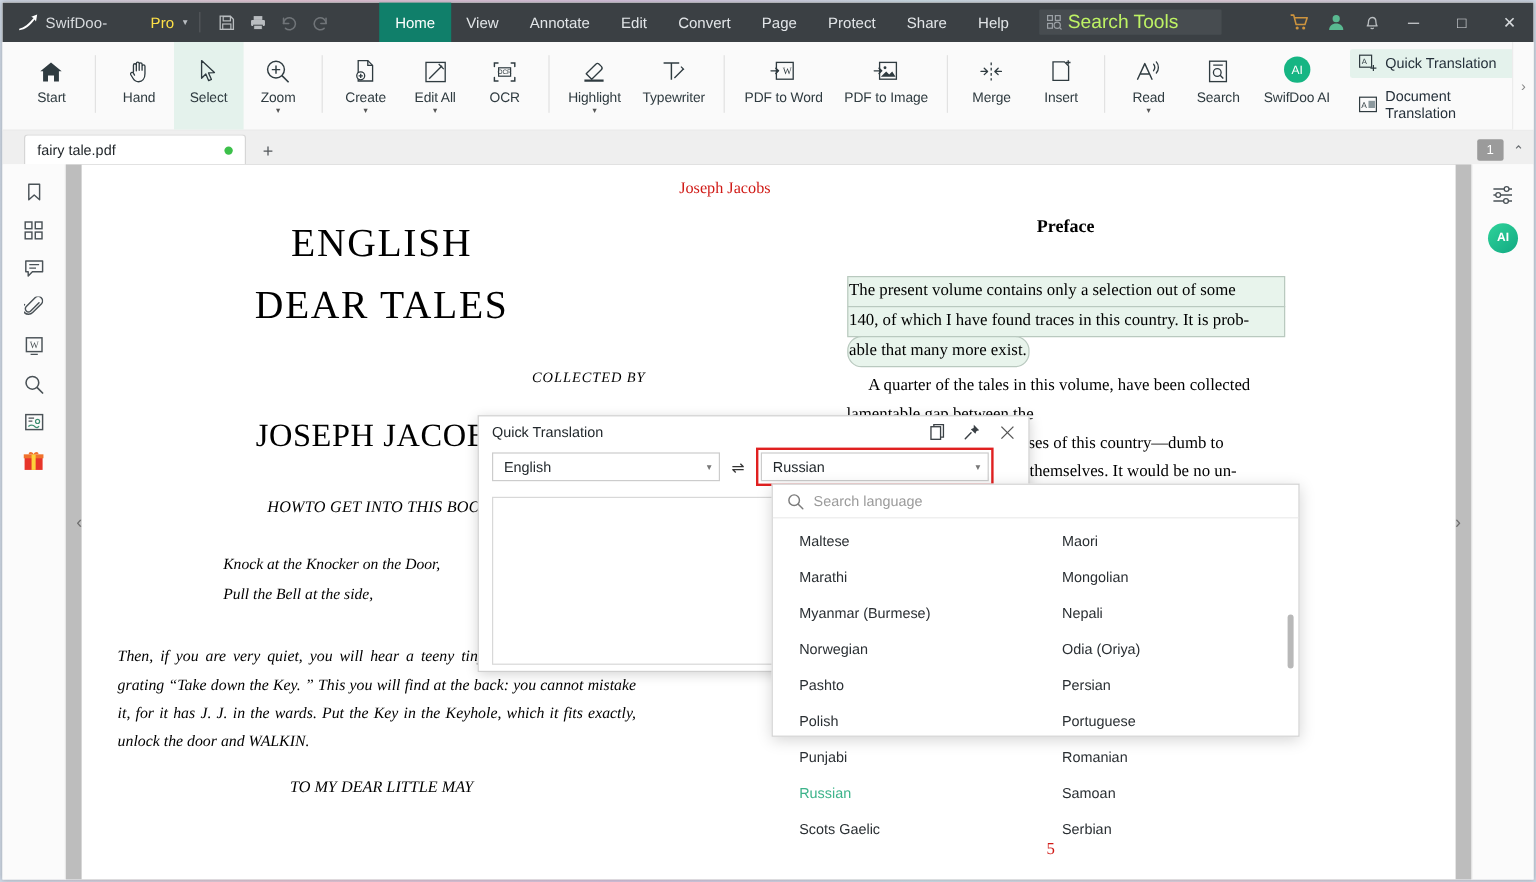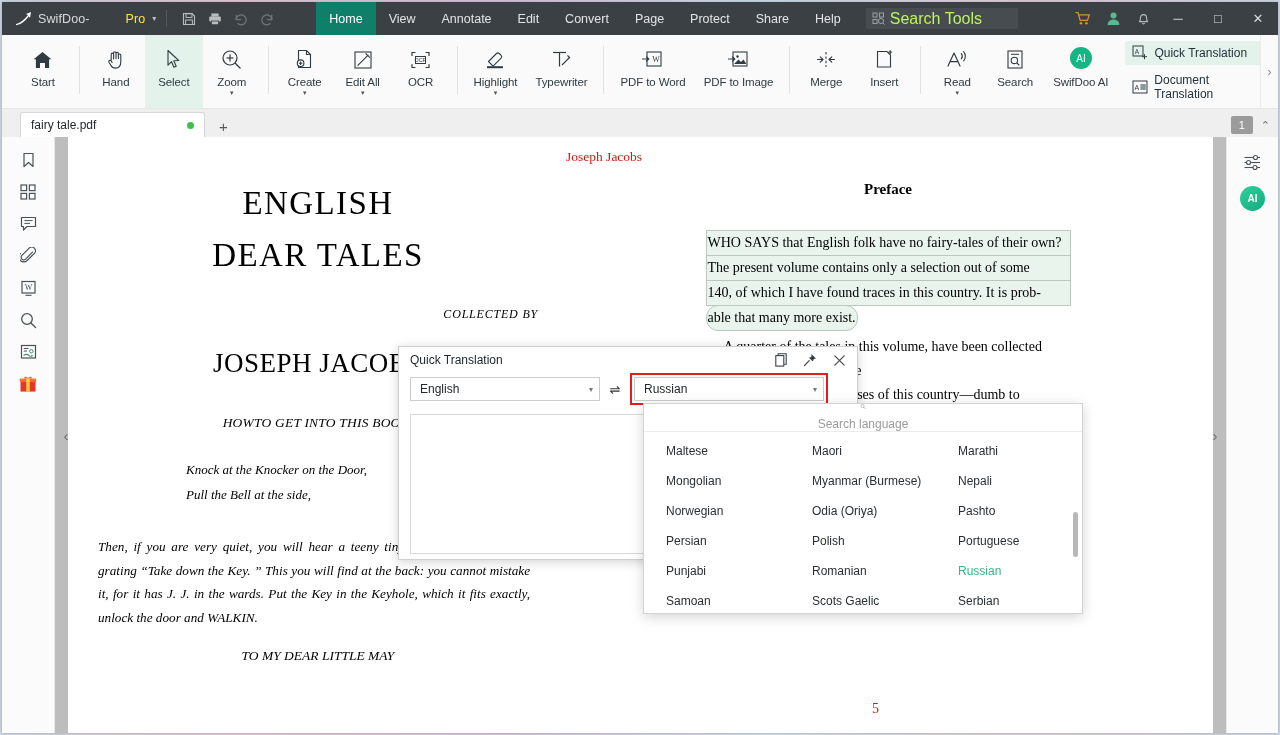--- a/index.html
+++ b/index.html
@@ -178,25 +178,25 @@
   }
   .spinner { position:absolute; right:22px; top:53px; }
 
   
   .langpop {
     position:absolute; left:641px; top:401px; width:440px; height:211px;
     background:#fff; border:1px solid #d2d2d2; box-shadow:0 3px 12px rgba(0,0,0,.17);
   }
   .lp-search {
     height:28px; display:flex; align-items:center; gap:8px;
-    padding:0 12px; border-bottom:1px solid #ececec;flex-direction:column;
+    padding:0 12px; border-bottom:1px solid #ececec;
   }
   .lp-search span { color:#9b9b9b; font-size:12px; }
   .lp-grid {
-    display:grid; grid-template-columns:repeat(3,1fr);
+    display:grid; grid-template-columns:repeat(2,1fr);
     padding:4px 0 0 0; row-gap:0;
   }
   .lp-item {
     height:30px; display:flex; align-items:center; padding-left:22px;
     font-size:12px; color:#2a2f33; white-space:nowrap; overflow:hidden;
   }
   .lp-item.active { color:#3cb38a; }
   .lp-scroll { position:absolute; right:4px; top:108px; width:5px; height:45px; background:#b8b8b8; border-radius:3px;}
 
   svg { display:block; }
@@ -600,21 +600,20 @@
               <div>Pull the Bell at the side,</div>
             </div>
             <div class="para-it">Then, if you are very quiet, you will hear a teeny tiny voice say through the grating “Take down the Key. ” This you will find at the back: you cannot mistake it, for it has J. J. in the wards. Put the Key in the Keyhole, which it fits exactly, unlock the door and WALKIN.</div>
             <div class="tt6">TO MY DEAR LITTLE MAY</div>
           </div>
 
           <div class="col colR">
             <div class="author">Joseph Jacobs</div>
             <div class="pref">Preface</div>
             <div class="bodytxt" style="margin-top:32px;">
-              <span class="hl-line">WHO SAYS that English folk have no fairy-tales of their own?</span>
               <span class="hl-line">The  present  volume  contains  only  a  selection  out  of  some</span>
               <span class="hl-line">140,  of which I have found traces in this country. It is prob-</span>
               <span class="hl-line" style="display:inline-block;border-radius:12px;">able that many more exist.</span>
               <div style="margin-top:5px; text-indent:18px;">A  quarter  of  the  tales  in  this  volume,  have  been  collected</div>
               <div style="margin-top:0px;">lamentable  gap  between  the</div>
               <div>and  the  dumb  working  classes  of  this  country—dumb  to</div>
               <div>others  but  eloquent  among  themselves.  It  would  be  no  un-</div>
               <div>patriotic task to help to bridge over this gulf, by giving a</div>
             </div>
             <div class="pagenum">5</div>

